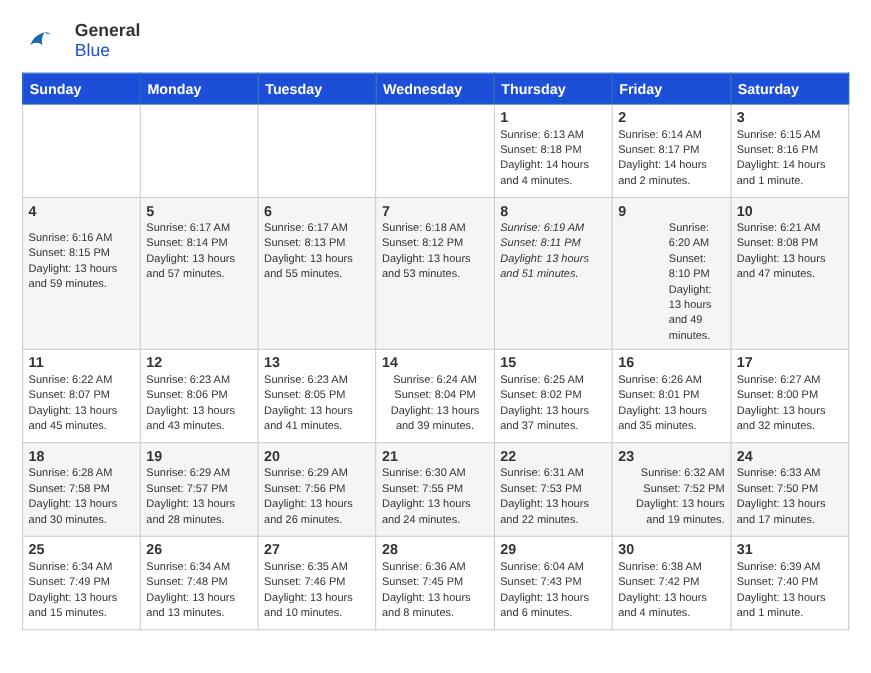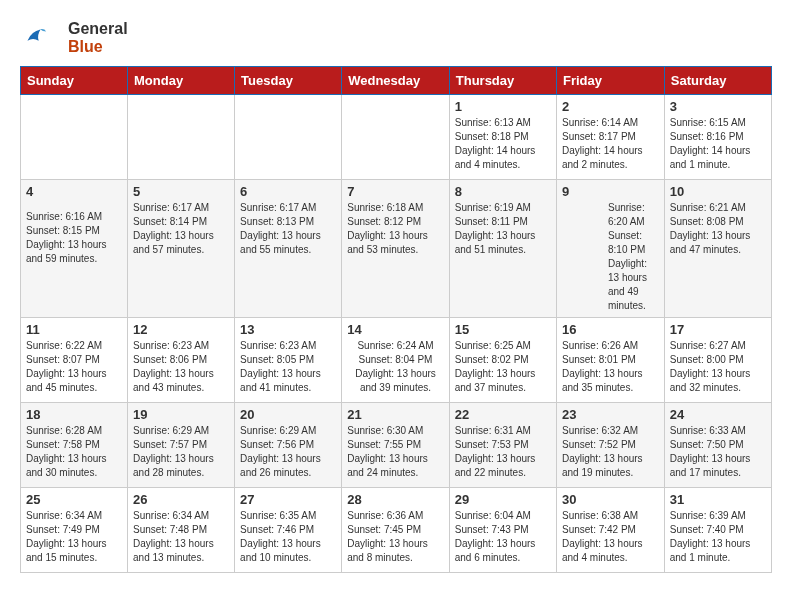--- a/index.html
+++ b/index.html
@@ -37,21 +37,21 @@
     .location {
       font-size: 16px;
       color: #333;
     }
     .calendar {
       width: 100%;
       border-collapse: collapse;
       font-size: 11px;
     }
     .calendar thead tr th {
-      background: #b91c1c;
+      background: #1d4ed8;
       color: #fff;
       text-align: left;
       padding: 6px 6px;
       font-size: 13px;
       font-weight: bold;
       border: 1px solid #1a6bb5;
     }
     .calendar tbody tr td {
       border: 1px solid #ccc;
       vertical-align: top;
@@ -82,21 +82,21 @@
 <body>
 
 <div class="header">
   <div class="logo">
     <svg class="logo-bird" viewBox="0 0 30 30" xmlns="http://www.w3.org/2000/svg">
       <path d="M8 18 Q12 8 22 6 Q18 12 20 18 Q14 14 8 18Z" fill="#1a6bb5"></path>
       <path d="M20 6 Q26 4 28 8 Q24 8 22 6Z" fill="#4a9fd4"></path>
     </svg>
     <div>
       <div style="font-size:16px;font-weight:bold;color:#333;">General</div>
-      <div style="font-size:16px;font-weight:bold;color:#c2410c;">Blue</div>
+      <div style="font-size:16px;font-weight:normal;color:#1d4ed8;">Blue</div>
     </div>
   </div>
   <div class="title-block">
     <div class="month-year"></div>
     <div class="location"></div>
   </div>
 </div>
 
 <table class="calendar">
   <thead>
@@ -162,21 +162,21 @@
         </td>
         <td>
           <div class="day-number">7</div>
           <div class="day-info" style="white-space: pre-line;">Sunrise: 6:18 AM
 Sunset: 8:12 PM
 Daylight: 13 hours
 and 53 minutes.</div>
         </td>
         <td>
           <div class="day-number">8</div>
-          <div class="day-info" style="white-space: pre-line;">Sunrise: 6:19 AM
+          <div class="day-info" style="white-space: pre-line; font-style: italic;">Sunrise: 6:19 AM
 Sunset: 8:11 PM
 Daylight: 13 hours
 and 51 minutes.</div>
         </td>
         <td>
           <div class="day-number">9</div>
           <div class="day-info" style="white-space: pre-line; margin-left: 46px;">Sunrise: 6:20 AM
 Sunset: 8:10 PM
 Daylight: 13 hours
 and 49 minutes.</div>
@@ -271,21 +271,21 @@
         </td>
         <td>
           <div class="day-number">22</div>
           <div class="day-info" style="white-space: pre-line;">Sunrise: 6:31 AM
 Sunset: 7:53 PM
 Daylight: 13 hours
 and 22 minutes.</div>
         </td>
         <td>
           <div class="day-number">23</div>
-          <div class="day-info" style="white-space: pre-line;">Sunrise: 6:32 AM
+          <div class="day-info" style="white-space: pre-line; text-align: right;">Sunrise: 6:32 AM
 Sunset: 7:52 PM
 Daylight: 13 hours
 and 19 minutes.</div>
         </td>
         <td>
           <div class="day-number">24</div>
           <div class="day-info" style="white-space: pre-line;">Sunrise: 6:33 AM
 Sunset: 7:50 PM
 Daylight: 13 hours
 and 17 minutes.</div>

